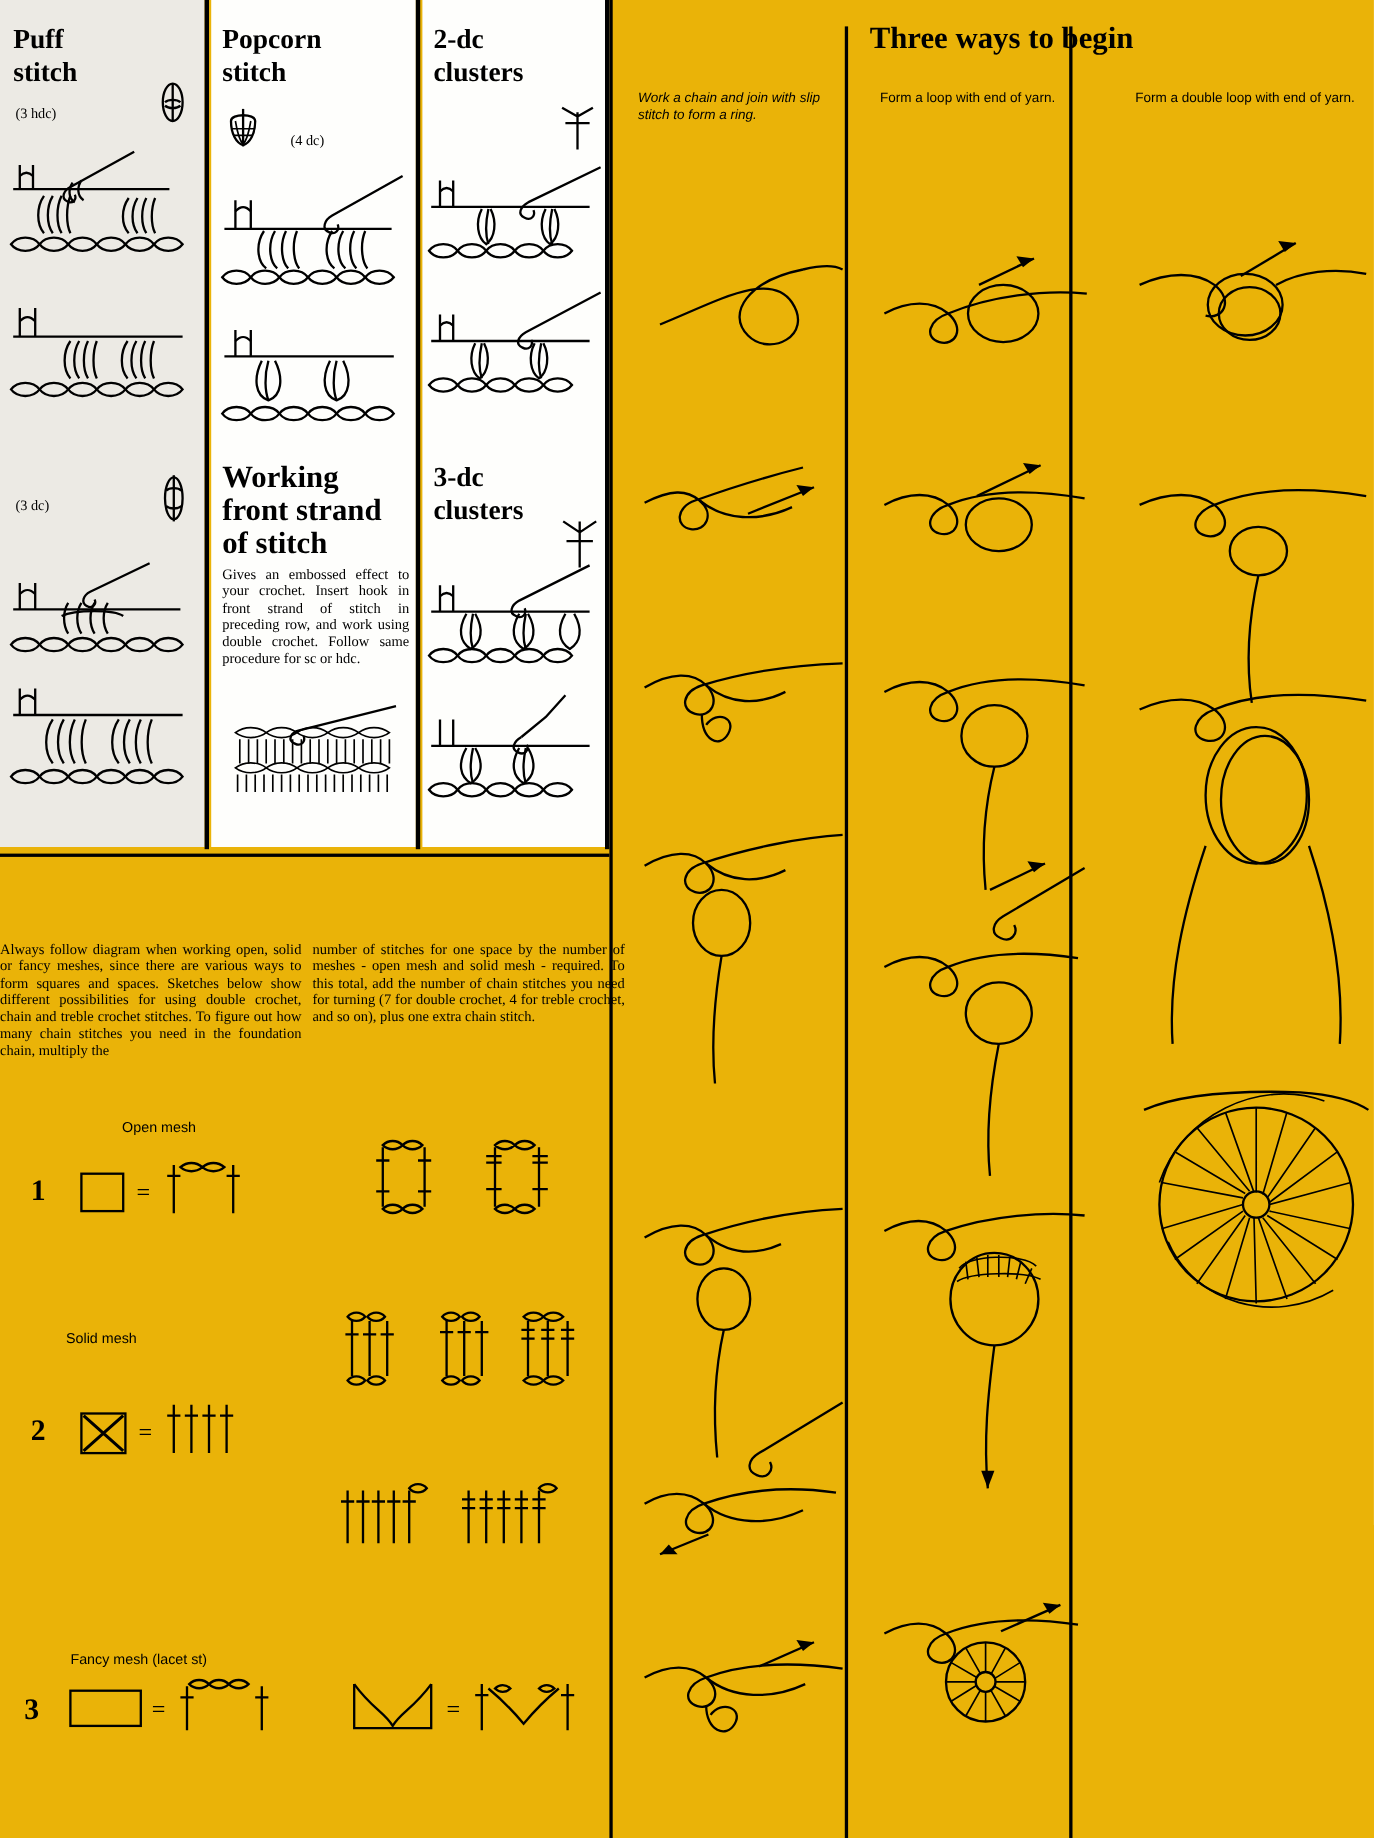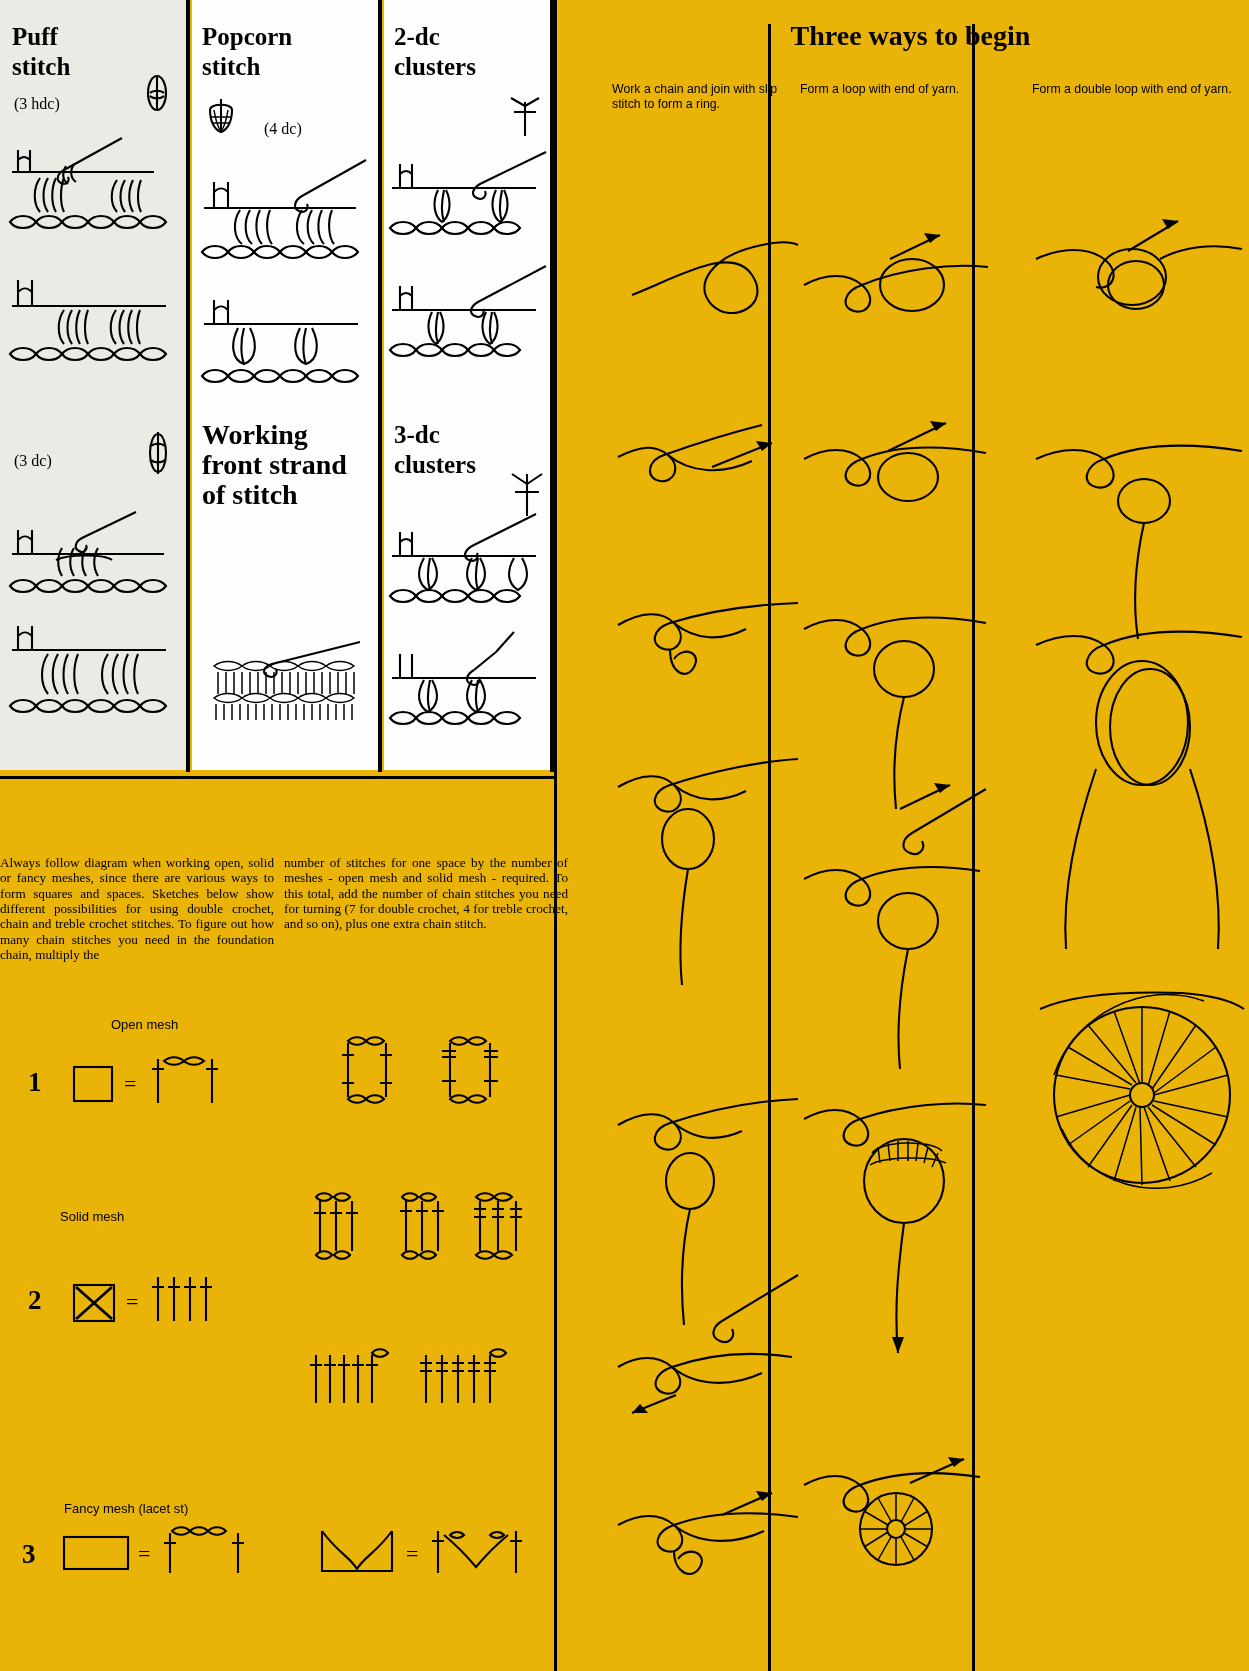--- a/index.html
+++ b/index.html
@@ -24,21 +24,21 @@
   .abs { position: absolute; }
   .vrule { position: absolute; background: #000; }
 
   .hdr-ser {
     font-family: "Liberation Serif", serif;
     font-weight: bold;
     line-height: 1.04;
   }
   .tiny {
     font-family: "Liberation Serif", serif;
-    font-size: 16px;
+    font-size: 13px;
   }
   .justif {
     text-align: justify;
     font-family: "Liberation Serif", serif;
     font-size: 13.2px;
     line-height: 1.16;
   }
 
   
   #panel-puff {
@@ -303,20 +303,21 @@
           <path d="M110 88 c6 -8 20 -8 26 0 c-6 8 -20 8 -26 0 Z"></path>
           <path d="M136 88 c6 -8 20 -8 26 0 c-6 8 -20 8 -26 0 Z"></path>
         </g>
       </svg>
     </div>
 
     <div class="abs hdr-ser panel-title-sm" style="left:10px; top:420px;">Working</div>
     <div class="abs hdr-ser panel-title-sm" style="left:10px; top:450px;">front strand</div>
     <div class="abs hdr-ser panel-title-sm" style="left:10px; top:480px;">of stitch</div>
 
+    <div class="abs justif" style="left:10px; top:514px; width:170px;">Gives an embossed effect to your crochet. Insert hook in front strand of stitch in preceding row, and work using double crochet. Follow same procedure for sc or hdc.</div>
 
     <div class="abs" style="left:16px; top:636px;">
       <svg width="160" height="90" viewBox="0 0 160 90">
         <path class="ln" d="M152 6 L64 28 M64 28 c-8 2 -11 9 -4 12 c6 3 10 -2 8 -7"></path>
         <g class="ln-thin">
           <path d="M6 30 c8 -6 20 -6 28 0 c-8 6 -20 6 -28 0 Z"></path>
           <path d="M34 30 c8 -6 20 -6 28 0 c-8 6 -20 6 -28 0 Z"></path>
           <path d="M62 30 c8 -6 20 -6 28 0 c-8 6 -20 6 -28 0 Z"></path>
           <path d="M90 30 c8 -6 20 -6 28 0 c-8 6 -20 6 -28 0 Z"></path>
           <path d="M118 30 c8 -6 20 -6 28 0 c-8 6 -20 6 -28 0 Z"></path>
@@ -619,21 +620,21 @@
   </div>
 
   <div class="vrule" style="left:554px; top:0; width:3px; height:1671px;"></div>
 
   <div class="abs" id="right-col">
     <div id="right-title">Three ways to begin</div>
 
     <div class="vrule" style="left:196px; top:24px; width:3px; height:1647px;"></div>
     <div class="vrule" style="left:400px; top:24px; width:3px; height:1647px;"></div>
 
-    <div class="begin-col" style="left:40px;">
+    <div class="begin-col" style="left:8px;font-style:italic;">
       <div class="begin-note">Work a chain and join with slip stitch to form a ring.</div>
       <svg width="190" height="1480" viewBox="0 0 190 1480" style="margin-top:12px;">
 
         <g class="ln">
           <path d="M20 170 C70 150 120 120 140 150 C160 180 120 200 100 180 C80 160 100 130 150 120"></path>
           <path d="M150 120 C168 116 178 116 186 120"></path>
         </g>
 
         <g class="ln">
           <path d="M6 332 C30 320 44 320 56 330 C70 342 62 358 48 356 C34 354 34 336 52 330 C80 320 110 310 150 300"></path>

